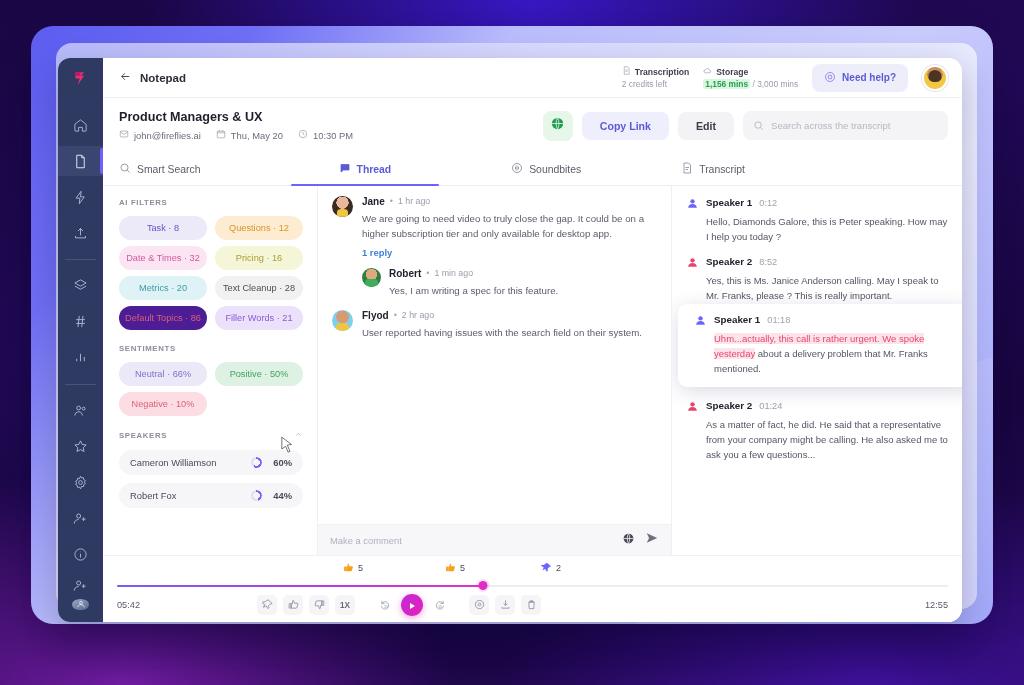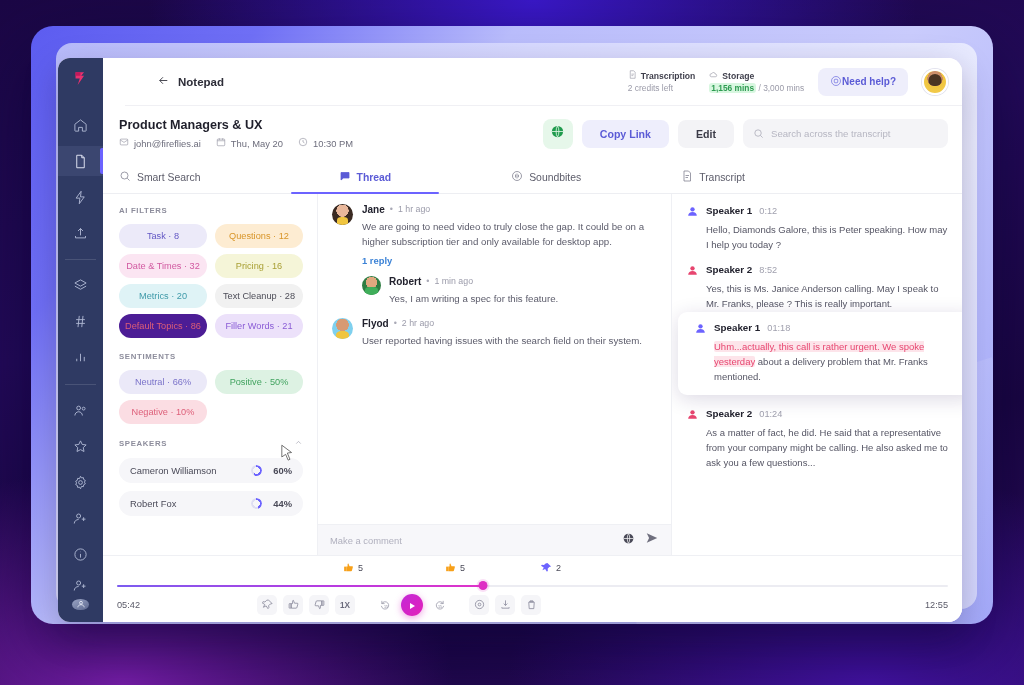--- a/index.html
+++ b/index.html
@@ -82,34 +82,34 @@
     display:flex;align-items:center;justify-content:center;
     margin-bottom: 12px;
   }
   .rail-avatar svg { width: 10px; height: 10px; stroke:#e9edf8; }
 
   
   .main { flex: 1; display: flex; flex-direction: column; min-width: 0; background: #fff; }
 
   
   .topbar {
-    height: 48px; flex: none; display: flex; align-items: center;
-    padding: 0 14px 0 32px; border-bottom: 1px solid #f0f0f4; margin-left: 22px;
+    height: 40px; flex: none; display: flex; align-items: center;
+    padding: 0 14px 0 16px; border-bottom: 1px solid #f0f0f4;
   }
   .back { display: flex; align-items: center; gap: 8px; cursor: pointer; }
   .back svg { width: 13px; height: 13px; stroke: #3c3c46; fill: none; stroke-width: 1.7; }
   .back span { font-size: 11.5px; color: #2d2d38; font-weight: 600; }
   .topbar-right { margin-left: auto; display: flex; align-items: center; gap: 14px; }
   .meter { display: flex; flex-direction: column; gap: 2px; }
   .meter-top { display: flex; align-items: center; gap: 4px; font-size: 8.6px; color: #3f3f4c; font-weight: 600; }
   .meter-top svg { width: 9px; height: 9px; stroke: #8b8b9a; fill: none; stroke-width: 1.5; }
   .meter-bot { font-size: 8.4px; color: #9a9aa8; }
   .hl-green { background: #d8f7e0; color: #2f9c52; border-radius: 3px; padding: 0 2px; font-weight: 600; }
   .needhelp {
-    display: flex; align-items: center; 
+    display: flex; align-items: center; gap: 6px;
     background: #eeeefb; color: #5b5bd6; font-size: 10px; font-weight: 600;
     padding: 7px 12px; border-radius: 8px; cursor: pointer;
   }
   .needhelp svg { width: 12px; height: 12px; stroke: #6b6be0; fill: none; stroke-width: 1.4; }
   .avatar-top {
     width: 26px; height: 26px; border-radius: 50%;
     background: radial-gradient(circle at 50% 35%, #d9a07c 0%, #c98a64 42%, #f0c53f 43%, #f3cd52 100%);
     border: 2px solid #fff; box-shadow: 0 0 0 1px #e3e3ee; cursor: pointer;
     position: relative; overflow: hidden;
   }

